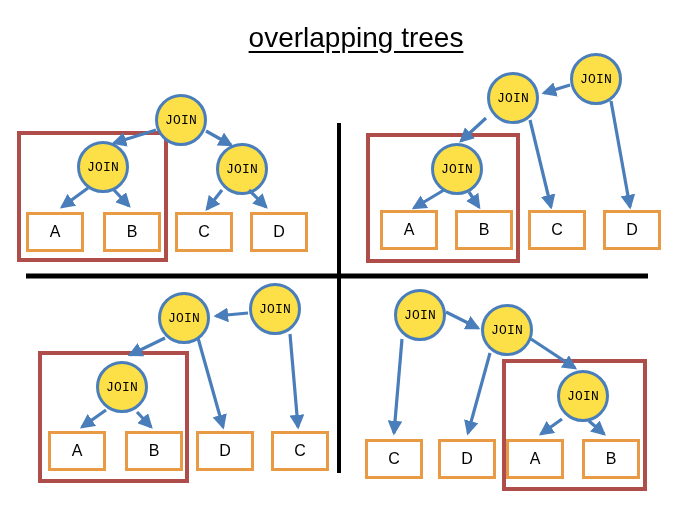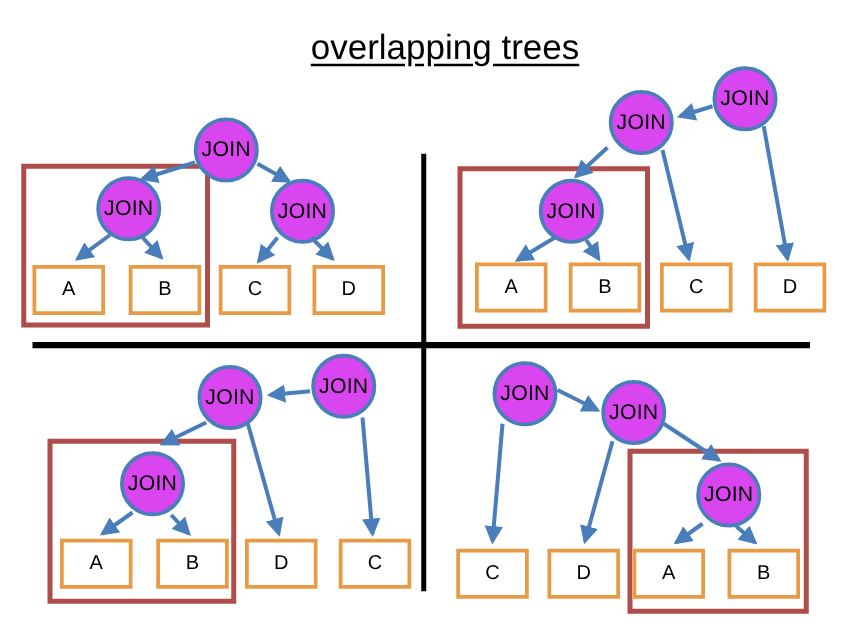--- a/index.html
+++ b/index.html
@@ -10,23 +10,23 @@
   .title {
     position:absolute; left:0; top:6px; width:100%;
     text-align:center; font-size:28px; font-weight:400;
     text-decoration:underline; text-underline-offset:4px; margin:16px;
   }
   .edges { position:absolute; left:0; top:0; width:680px; height:505px; pointer-events:none; }
   .edge  { stroke:var(--tree-edge); stroke-width:3.2; fill:none; }
   .divider { stroke:var(--divider); }
   .join {
     position:absolute; width:46px; height:46px; border-radius:50%;
-    border:3px solid var(--join-node); background:#d946ef;
+    border:3px solid var(--join-node); background:#fde047;
     display:flex; align-items:center; justify-content:center;
-    font-size:17px; letter-spacing:0.2px;
+    font-size:13px; letter-spacing:0.2px;font-family:Liberation Mono, monospace;
   }
   .leaf {
     position:absolute; width:52px; height:34px;
     border:3px solid var(--leaf-box); background:#fff;
     display:flex; align-items:center; justify-content:center;
     font-size:16px;
   }
   .group {
     position:absolute; border:4px solid var(--group-box);
     background:transparent; box-sizing:border-box;

